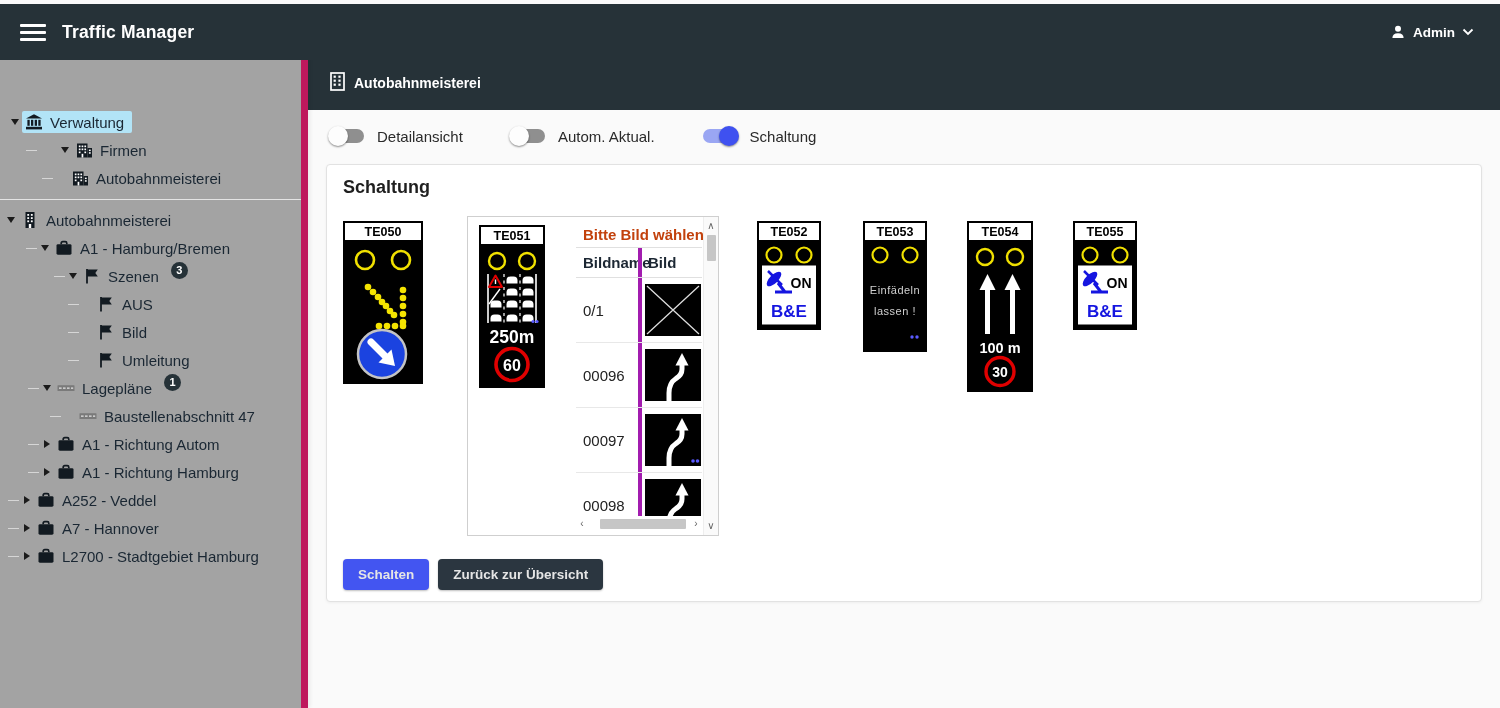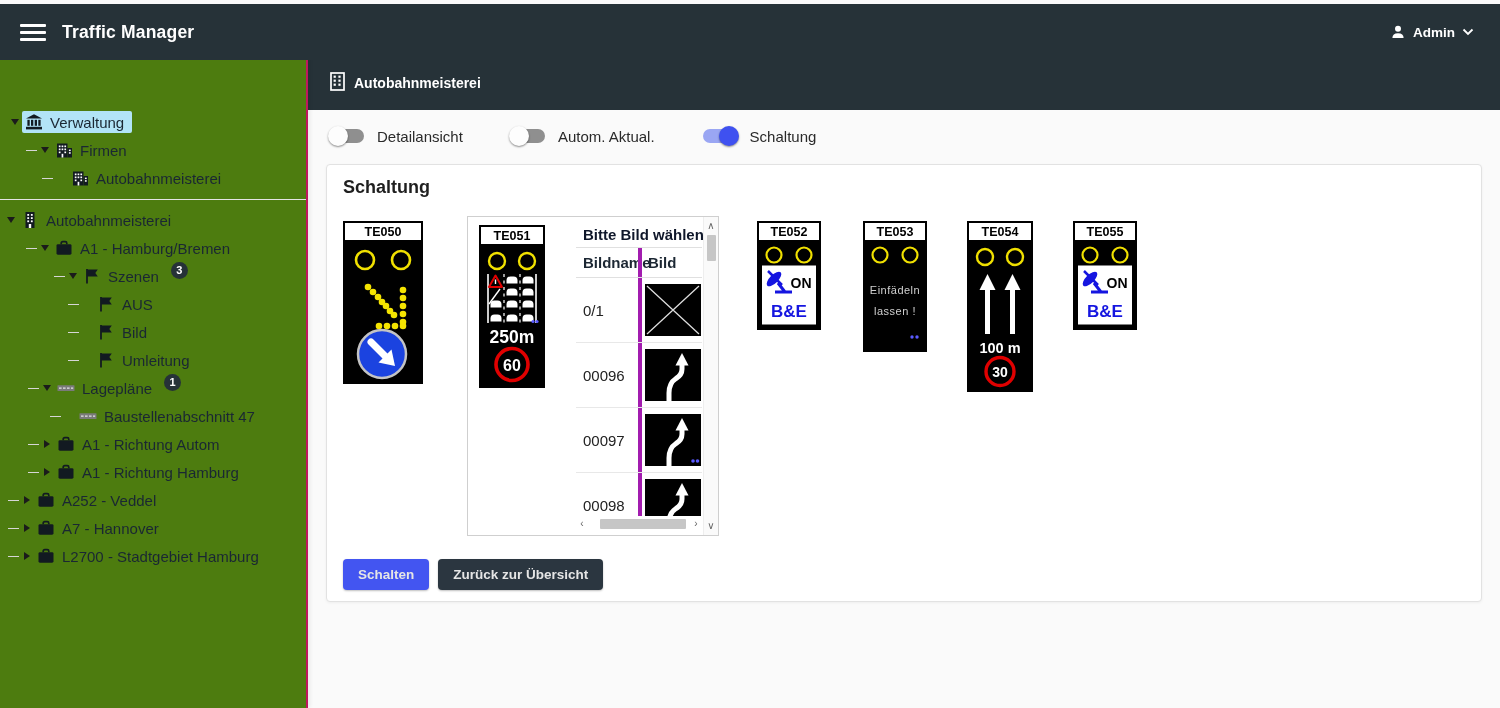--- a/index.html
+++ b/index.html
@@ -16,22 +16,22 @@
     background:var(--navbar-bg,#263238); display:flex; align-items:center; z-index:30;
   }
   .hamburger { margin-left:20px; width:26px; cursor:pointer; }
   .hamburger div { height:3px; background:#fff; border-radius:1px; margin:4px 0; }
   .app-title { color:#fff; font-size:17.5px; font-weight:bold; margin-left:16px; letter-spacing:.2px; }
   .nav-right { margin-left:auto; margin-right:26px; display:flex; align-items:center; gap:7px; color:#fff; cursor:pointer; }
   .nav-right .uname { font-size:13.5px; font-weight:bold; }
   .nav-right svg { display:block; }
   
   .sidebar {
-    position:absolute; left:0; top:56px; width:308px; height:652px; background:#4d7c0f;
-    border-right:2px solid #be185d; box-shadow:2px 0 4px rgba(0,0,0,.07); z-index:20;
+    position:absolute; left:0; top:56px; width:308px; height:652px; background:#a3a3a3;
+    border-right:7px solid #be185d; box-shadow:2px 0 4px rgba(0,0,0,.07); z-index:20;
     padding-top:52px; overflow:hidden;
   }
   .tree-row { position:relative; height:28px; display:flex; align-items:center; font-size:15px; cursor:pointer; }
   .conn { position:absolute; width:11px; border-top:1px solid #d6d6d6; top:50%; }
   .arrow-slot { width:14px; display:flex; justify-content:center; flex:none; }
   .tri-down { width:0; height:0; border-left:4.5px solid transparent; border-right:4.5px solid transparent; border-top:6px solid #1b1b1b; }
   .tri-right { width:0; height:0; border-top:4.5px solid transparent; border-bottom:4.5px solid transparent; border-left:6px solid #1b1b1b; }
   .rc { display:flex; align-items:center; gap:7px; padding:2px 8px 2px 3px; border-radius:2px; }
   .rc.sel { background:var(--selected-bg,#b2e4f7); }
   .ticon { width:18px; height:18px; flex:none; }
@@ -72,21 +72,21 @@
     background:#fff; color:#000; font-weight:bold; font-size:12.5px; text-align:center;
     padding:2px 0 1px 0; border-bottom:2px solid #000; line-height:14px;
   }
   .sign svg.sign-body { display:block; }
   
   .picker-panel {
     position:absolute; left:140px; top:51px; width:252px; height:320px;
     background:#fff; border:1px solid #cfcfcf;
   }
   .picker-table { position:absolute; left:108px; top:0; width:126px; height:318px; }
-  .picker-title { height:30px; padding:9px 0 0 7px; font-size:15px; font-weight:bold; color:#0f172a; white-space:nowrap; }
+  .picker-title { height:30px; padding:9px 0 0 7px; font-size:15px; font-weight:bold; color:#c2410c; white-space:nowrap; }
   .picker-head { display:flex; height:31px; border-top:1px solid #e0e0e0; border-bottom:1px solid #e0e0e0; align-items:center; font-weight:bold; font-size:15px; }
   .cell.name { width:62px; padding-left:7px; flex:none; }
   .cell.img { flex:1; border-left:4px solid #a21caf; height:100%; }
   .picker-head .cell.img { display:flex; align-items:center; padding-left:6px; }
   .picker-rows { height:238px; overflow:hidden; }
   .picker-row { display:flex; height:65px; border-bottom:1px solid #e8e8e8; align-items:stretch; cursor:pointer; }
   .picker-row .cell.name { display:flex; align-items:center; font-size:15px; color:#222; }
   .picker-row .cell.img { padding:6px 0 0 3px; }
   .picker-row svg { display:block; }
   .hscroll {
@@ -152,21 +152,21 @@
               <rect x="2.4" y="6.8" width="2.3" height="6"></rect>
               <rect x="6" y="6.8" width="2.3" height="6"></rect>
               <rect x="9.7" y="6.8" width="2.3" height="6"></rect>
               <rect x="13.3" y="6.8" width="2.3" height="6"></rect>
               <rect x="1" y="13.8" width="16" height="2.6"></rect>
             </svg>
           </span>
           <span class="tlabel">Verwaltung</span>
         </span>
       </div>
-      <div class="tree-row" style="padding-left: 38px; align-items: center;">
+      <div class="tree-row" style="padding-left: 58px; align-items: center;">
         <span class="conn" style="left: 26px;"></span>
         <span class="arrow-slot">
           <span class="tri-down"></span>
         </span>
         <span class="rc">
           <span class="ticon">
             <svg viewBox="0 0 18 18">
               <rect x="2" y="2.5" width="10.5" height="14"></rect>
               <rect x="12.5" y="7" width="4.5" height="9.5"></rect>
               <g fill="#fff">

